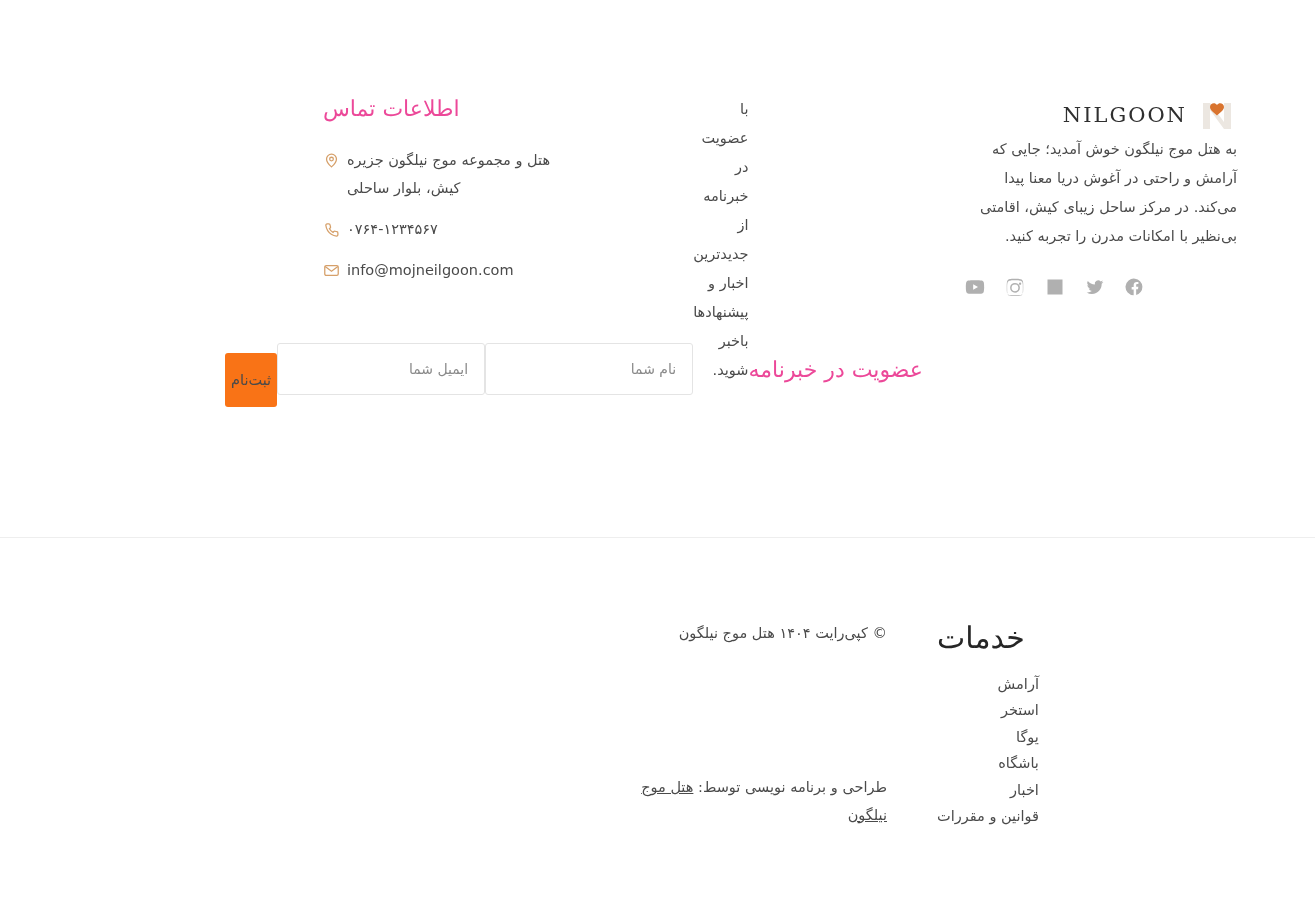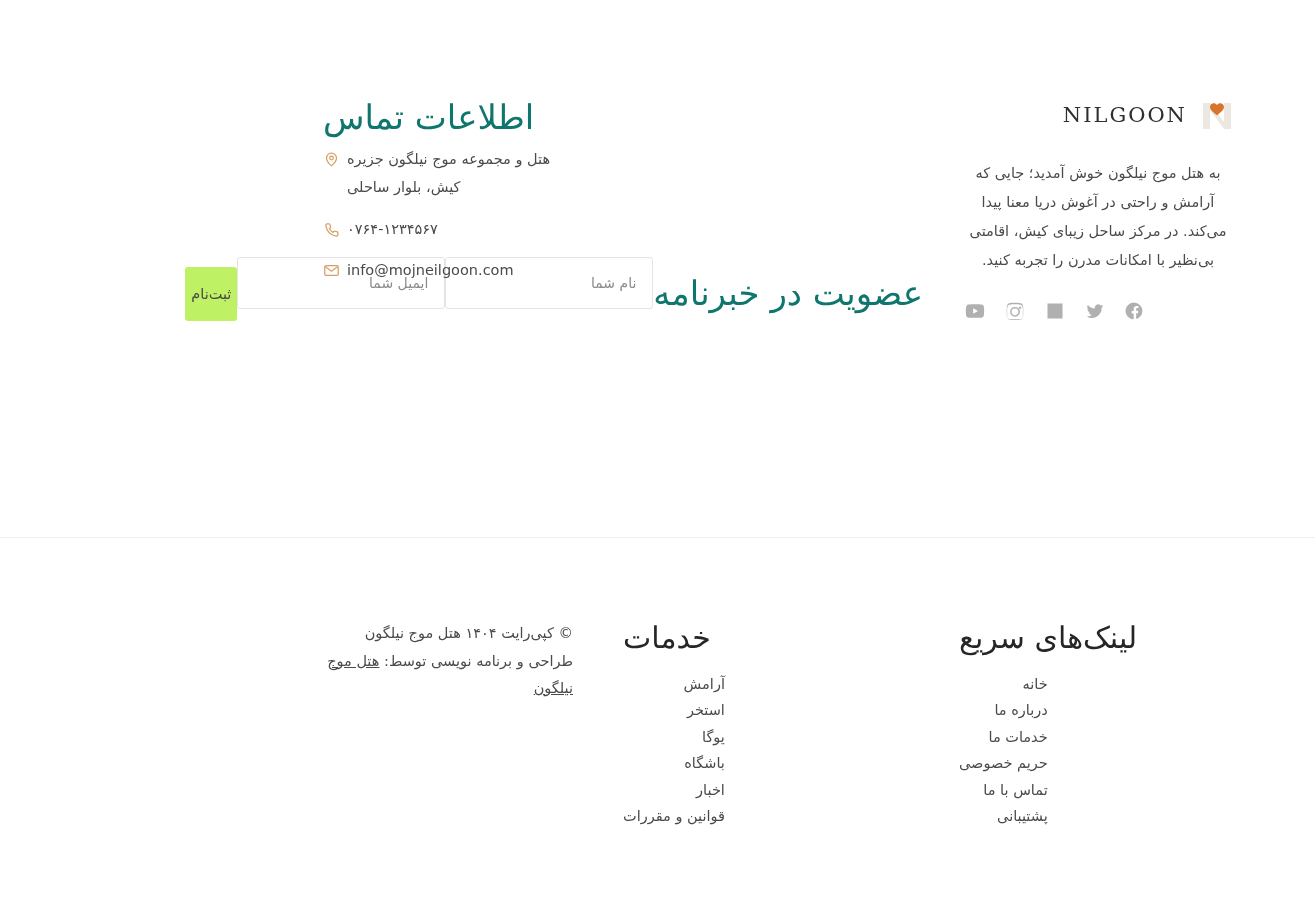--- a/index.html
+++ b/index.html
@@ -39,42 +39,41 @@
   .col-brand {
     width: 278px;
     margin-left: 36px;
   }
   .brand-row {
     display: flex;
     flex-direction: row;
     align-items: center;
     justify-content: flex-start;
     gap: 10px;
-    margin-bottom: 24px;
     padding-right: 0;
   }
   .brand-mark {
     width: 40px;
     height: 40px;
     position: relative;
     flex: 0 0 auto;
   }
   .brand-name {
     font-family: "DejaVu Serif", "Liberation Serif", serif;
     font-size: 21px;
     letter-spacing: 2px;
     color: #2f2f2f;
     font-weight: 400;
     direction: ltr;
   }
   .brand-desc {
     font-size: 14.5px;
     line-height: 2.0;
     color: #4a4a4a;
-    text-align: center;
+    text-align: right;
     margin: 0 0 26px 0;
   }
   .social-row {
     display: flex;
     flex-direction: row-reverse;
     justify-content: flex-start;
     gap: 20px;
     align-items: center;
     padding-left: 6px;
   }
@@ -89,24 +88,24 @@
   
   .col-news {
     width: 300px;
     margin-left: 30px;
     display: flex;
     flex-direction: row;
     align-items: flex-end;
   }
   .col-title {
     font-family: "DejaVu Serif", "Liberation Serif", serif;
-    font-size: 34px;
+    font-size: 22px;
     font-weight: 400;
-    color: #0f766e;
-    margin: 0 0 6px 0;
+    color: #ec4899;
+    margin: 0 0 22px 0;
     text-align: right;
     line-height: 1.3;
     white-space: nowrap;
   }
   .news-desc {
     font-size: 14.5px;
     line-height: 2.0;
     color: #4a4a4a;
     text-align: right;
     margin: 0 0 22px 0;
@@ -124,21 +123,21 @@
     font-size: 14px;
     color: #555;
     text-align: right;
     direction: rtl;
     outline: none;
   }
   .field::placeholder { color: #8a8a8a; }
   .submit-btn {
     width: 270px;
     height: 54px;
-    background: #bef264;
+    background: #f97316;
     border: none;
     border-radius: 3px;
     color: #4a4a4a;
     font-family: "DejaVu Sans", "Liberation Sans", sans-serif;
     font-size: 14.5px;
     cursor: pointer;
     margin-top: 8px;
   }
 
   
@@ -203,20 +202,21 @@
     margin-left: 30px;
     display: flex;
     flex-direction: column;
     align-items: flex-end;
   }
   .col-copy {
     width: 270px;
     display: flex;
     flex-direction: column;
     align-items: flex-end;
+    justify-content: space-between;
   }
   .bottom-title {
     font-family: "DejaVu Serif", "Liberation Serif", serif;
     font-size: 30px;
     font-weight: 400;
     color: #262626;
     margin: 0 0 16px 0;
     text-align: right;
     white-space: nowrap;
   }
@@ -287,20 +287,21 @@
         <a class="social-icon">
           <svg viewBox="0 0 24 24">
               <path d="M12 2a10 10 0 1 0-1.6 19.9v-7H8v-2.9h2.4V9.6c0-2.4 1.4-3.7 3.6-3.7 1 0 2.1.2 2.1.2v2.3h-1.2c-1.2 0-1.5.7-1.5 1.5v1.8h2.6l-.4 2.9h-2.2v7A10 10 0 0 0 12 2z"></path>
             </svg>
         </a>
       </div>
     </div>
 
     <div class="col col-news">
       <h2 class="col-title">عضویت در خبرنامه</h2>
+      <p class="news-desc">با عضویت در خبرنامه از جدیدترین اخبار و پیشنهادها باخبر شوید.</p>
       <input class="field" type="text" placeholder="نام شما" style="">
       <input class="field" type="email" placeholder="ایمیل شما" style="">
       <button class="submit-btn">ثبت‌نام</button>
     </div>
 
     <div class="col col-contact">
       <h2 class="col-title">اطلاعات تماس</h2>
 
       <div class="contact-item">
         <span class="ci-icon">
@@ -330,31 +331,20 @@
         </span>
         <span class="ci-text ltr">info@mojneilgoon.com</span>
       </div>
     </div>
   </div>
 
   <div class="divider"></div>
 
   <div class="bottom-section">
 
-    <div class="col col-links">
-      <h2 class="bottom-title">لینک‌های سریع</h2>
-      <ul class="nav-list">
-        <li>خانه</li>
-        <li>درباره ما</li>
-        <li>خدمات ما</li>
-        <li>حریم خصوصی</li>
-        <li>تماس با ما</li>
-        <li>پشتیبانی</li>
-      </ul>
-    </div>
 
     <div class="col col-services">
       <h2 class="bottom-title">خدمات</h2>
       <ul class="nav-list">
         <li>آرامش</li>
         <li>استخر</li>
         <li>یوگا</li>
         <li>باشگاه</li>
         <li>اخبار</li>
         <li>قوانین و مقررات</li>

